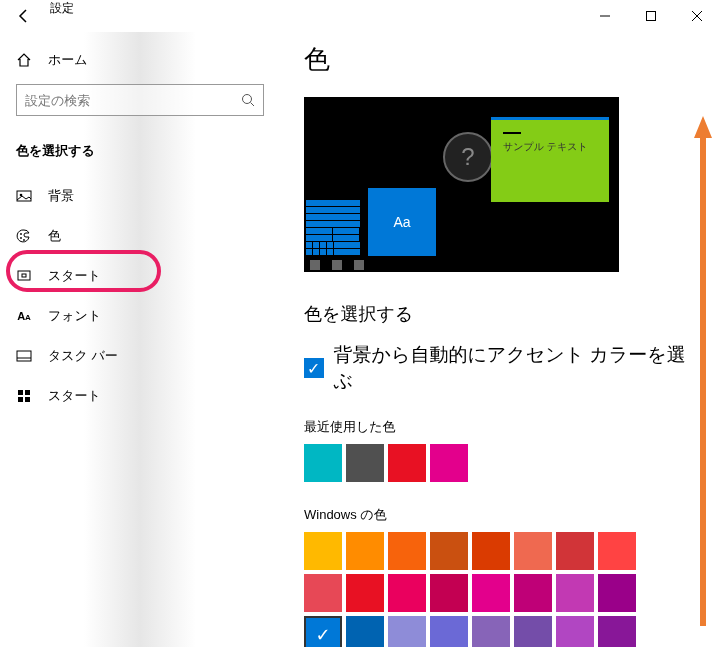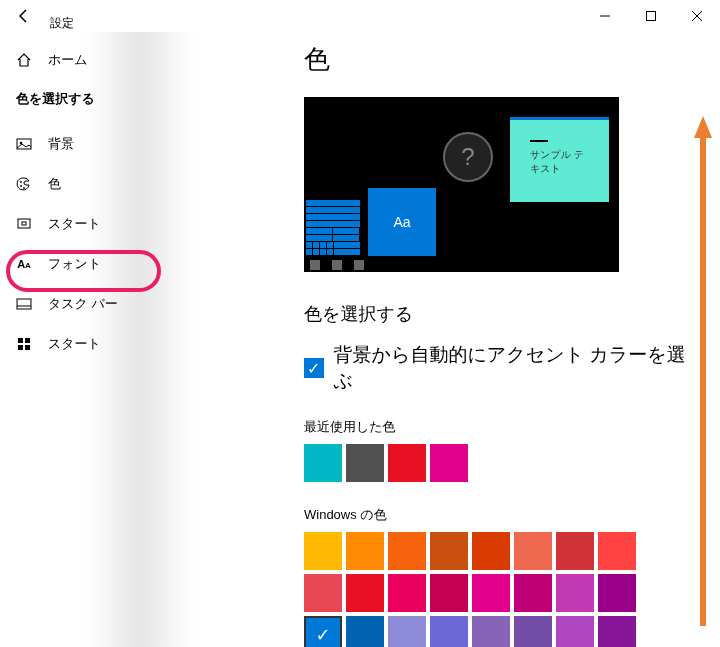--- a/index.html
+++ b/index.html
@@ -1,17 +1,17 @@
 <!DOCTYPE html>
 <html><head>
 <meta charset="utf-8">
 <style>
 * { margin: 0; padding: 0; box-sizing: border-box; }
 body { font-family: "Yu Gothic UI", "Meiryo", sans-serif; background: #fff; width: 720px; height: 647px; overflow: hidden; position: relative; }
-.titlebar { height: 32px; display: flex; align-items: flex-end; padding-left: 8px; }
+.titlebar { height: 32px; display: flex; align-items: flex-start; padding-left: 8px; }
 .back-btn { width: 32px; height: 32px; display: flex; align-items: center; justify-content: center; cursor: pointer; }
 .title { font-size: 12px; margin-left: 10px; color: #000; }
 .win-controls { position: absolute; right: 0; top: 0; display: flex; }
 .win-btn { width: 46px; height: 32px; display: flex; align-items: center; justify-content: center; cursor: pointer; }
 .content-wrap { display: flex; height: calc(100% - 32px); }
 .sidebar { width: 280px; padding: 8px 0; background: linear-gradient(90deg, #fff 0%, #fff 30%, #e6e6e6 50%, #fff 70%, #fff 100%); position: relative; }
 .nav-item { display: flex; align-items: center; height: 40px; padding: 0 16px; gap: 16px; cursor: pointer; font-size: 13px; color: #000; }
 .nav-item.selected { position: relative; }
 .nav-icon { width: 16px; height: 16px; display: flex; align-items: center; justify-content: center; }
 .search-box { margin: 4px 16px 16px 16px; height: 32px; border: 1px solid #999; display: flex; align-items: center; padding: 0 8px; background: rgba(255,255,255,0.5); }
@@ -24,21 +24,21 @@
 .preview-taskbar { position: absolute; left: 0; bottom: 0; width: 100%; height: 14px; background: #000; display: flex; align-items: center; gap: 12px; padding-left: 6px; }
 .tb-icon { width: 10px; height: 10px; background: #666; }
 .start-tiles { position: absolute; left: 2px; bottom: 16px; }
 .tile-row { display: flex; gap: 1px; margin-bottom: 1px; }
 .tile-s { width: 6px; height: 6px; background: #0078d7; }
 .tile-w { width: 54px; height: 6px; background: #0078d7; }
 .tile-m { width: 26px; height: 6px; background: #0078d7; }
 .big-tile { position: absolute; left: 64px; bottom: 16px; width: 68px; height: 68px; background: #0078d7; display: flex; align-items: center; justify-content: center; color: #fff; font-size: 14px; }
 .user-area { position: absolute; left: 134px; top: 10px; width: 60px; height: 100px; display: flex; flex-direction: column; align-items: center; justify-content: center; }
 .user-circle { width: 50px; height: 50px; border-radius: 50%; border: 2px solid #666; background: #222; display: flex; align-items: center; justify-content: center; color: #888; font-size: 24px; }
-.window-preview { position: absolute; right: 10px; top: 20px; width: 99px; height: 85px; background: #5eead4; border-top: 3px solid #0078d7; padding: 20px; }
+.window-preview { position: absolute; right: 10px; top: 20px; width: 118px; height: 85px; background: #84cc16; border-top: 3px solid #0078d7; padding: 12px; }
 .sample-text { font-size: 10px; color: #333; }
 .section-h { font-size: 18px; font-weight: 400; margin-bottom: 16px; }
 .checkbox-row { display: flex; align-items: center; gap: 10px; margin-bottom: 24px; }
 .chk { width: 20px; height: 20px; background: #0078d7; display: flex; align-items: center; justify-content: center; color: #fff; }
 .chk-label { font-size: 19px; }
 .sub-h { font-size: 13px; margin-bottom: 8px; }
 .swatch-row { display: flex; gap: 4px; margin-bottom: 24px; }
 .swatch { width: 38px; height: 38px; cursor: pointer; }
 .color-grid { display: flex; flex-direction: column; gap: 4px; }
 .color-row { display: flex; gap: 4px; }
@@ -80,20 +80,27 @@
 <div class="content-wrap">
   <div class="sidebar">
     <div class="nav-item">
       <span class="nav-icon">
           <svg width="16" height="16" viewBox="0 0 16 16">
             <path d="M2 8 L8 2 L14 8 M4 7 V14 H12 V7" stroke="#000" fill="none" stroke-width="1.2"></path>
           </svg>
         </span>
       <span>ホーム</span>
     </div>
+    <div class="search-box">
+      <input placeholder="設定の検索" style="">
+      <svg width="14" height="14" viewBox="0 0 14 14">
+          <circle cx="6" cy="6" r="4.5" stroke="#555" fill="none"></circle>
+          <line x1="9.5" y1="9.5" x2="13" y2="13" stroke="#555"></line>
+        </svg>
+    </div>
     <div class="section-header">色を選択する</div>
 
     <div class="nav-item">
       <span class="nav-icon">
           <svg width="16" height="16" viewBox="0 0 16 16">
             <rect x="1" y="3" width="14" height="10" stroke="#000" fill="none"></rect>
             <circle cx="5" cy="7" r="1.3" fill="#000"></circle>
             <path d="M1 12 L6 8 L10 11 L13 9 L15 11" stroke="#000" fill="none"></path>
           </svg>
         </span>

